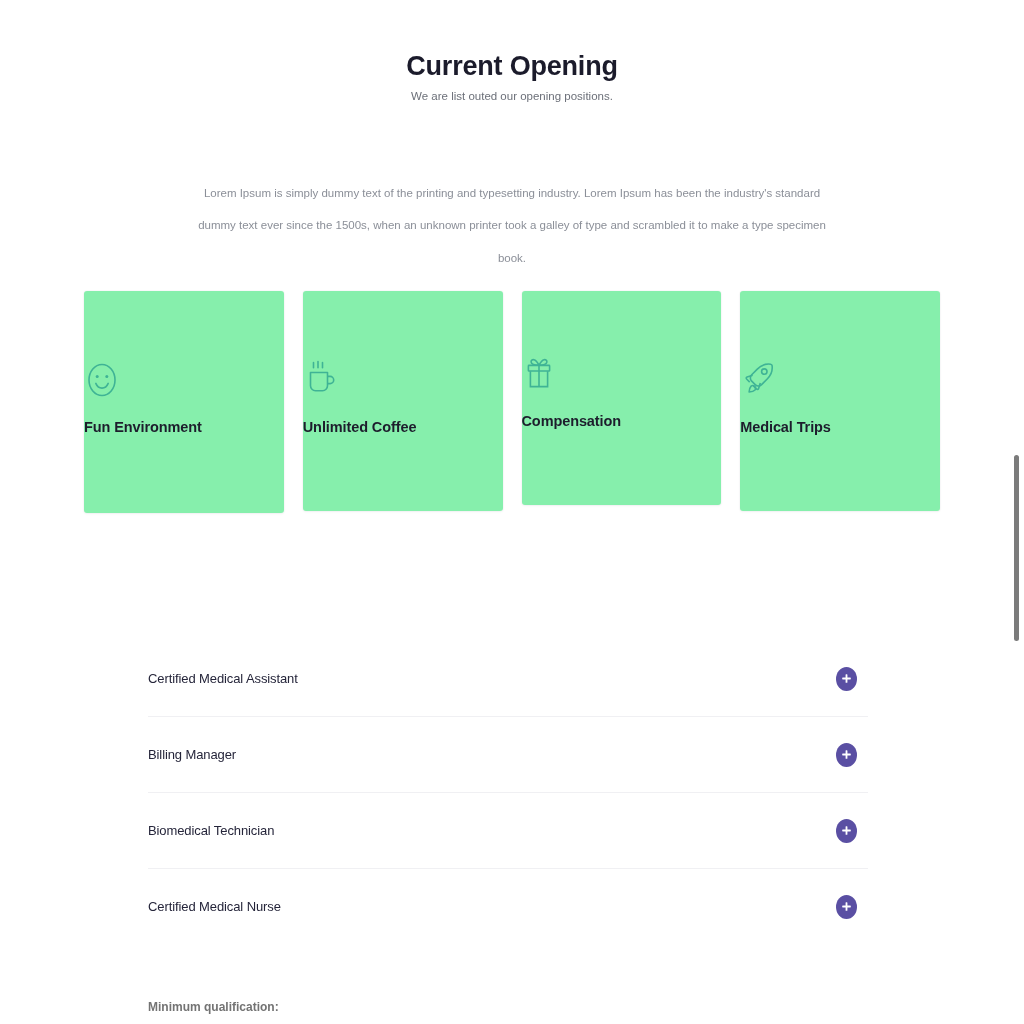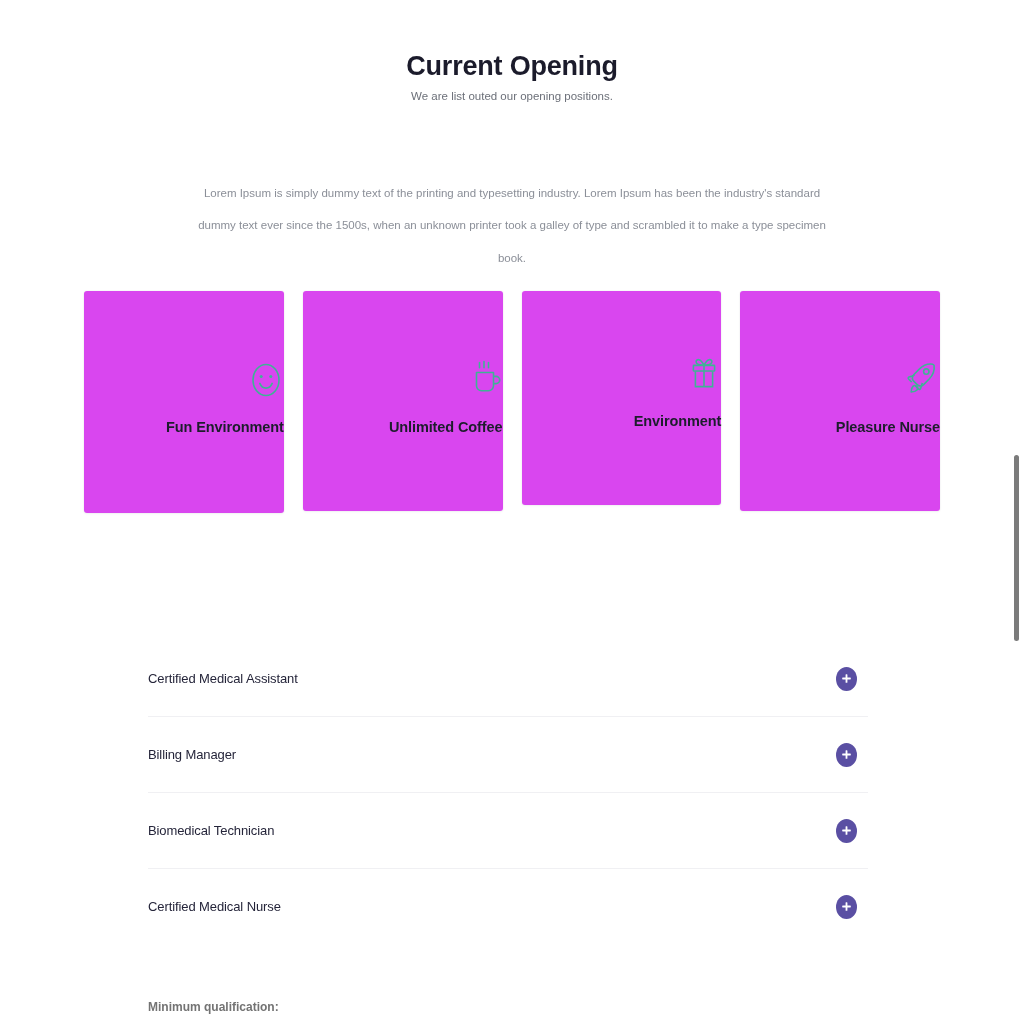--- a/index.html
+++ b/index.html
@@ -64,27 +64,27 @@
   .cards {
     position: absolute;
     top: 291px;
     left: 84px;
     width: 856px;
     display: flex;
     gap: 19px;
   }
   .card {
     width: 200px;
-    background: #d946ef;
+    background: #86efac;
     border-radius: 3px;
     box-shadow: 0 1px 3px rgba(20, 20, 40, 0.045),
                 0 0 0 1px rgba(20, 20, 40, 0.018);
     display: flex;
     flex-direction: column;
-    align-items: flex-end;
+    align-items: flex-start;
     box-sizing: border-box;
   }
   .card-1 { height: 222px; padding-top: 66px; }
   .card-2 { height: 220px; padding-top: 66px; }
   .card-3 { height: 214px; padding-top: 62px; }
   .card-4 { height: 220px; padding-top: 66px; }
 
   .card-icon {
     height: 46px;
     display: flex;
@@ -207,34 +207,34 @@
     <div class="card card-3">
       <span class="card-icon">
         <svg width="34" height="42" viewBox="0 0 34 42" fill="none" stroke="currentColor" stroke-width="1.6">
           <path d="M17 10.2c-1.6-3-3.2-5.1-5-5.5-1.8-.4-3 .7-2.9 2.2.2 2 2.9 3.3 7.9 3.3Z" stroke-linejoin="round"></path>
           <path d="M17 10.2c1.6-3 3.2-5.1 5-5.5 1.8-.4 3 .7 2.9 2.2-.2 2-2.9 3.3-7.9 3.3Z" stroke-linejoin="round"></path>
           <rect x="6.4" y="10.4" width="21.2" height="5.6" rx="0.6"></rect>
           <path d="M8.4 16.2v15.4h17.2V16.2"></path>
           <path d="M17 10.4v21.2"></path>
         </svg>
       </span>
-      <div class="card-label">Environment</div>
+      <div class="card-label">Compensation</div>
     </div>
 
     <div class="card card-4">
       <span class="card-icon">
         <svg width="38" height="42" viewBox="0 0 38 42" fill="none" stroke="currentColor" stroke-width="1.6">
           <path d="M30.6 5.2c-4.8-.6-9.6 1.2-13.3 4.9l-5.6 5.6c-1.8 1.8-1.8 4.6 0 6.4l3.5 3.5c1.8 1.8 4.6 1.8 6.4 0l5.6-5.6c3.7-3.7 5.5-8.5 4.9-13.3-.1-.8-.7-1.4-1.5-1.5Z" stroke-linejoin="round"></path>
           <circle cx="24.3" cy="12.6" r="2.7"></circle>
           <path d="M12.6 16.2 7.1 17.9c-.9.3-1.2 1.4-.5 2.1l3.1 3.1" stroke-linejoin="round"></path>
           <path d="M20.3 24 18.6 29.5c-.3.9-1.4 1.2-2.1.5l-3.1-3.1" stroke-linejoin="round"></path>
           <path d="M11.1 27.1c-1.6 1.6-2 5.9-2 5.9s4.3-.4 5.9-2a2.8 2.8 0 0 0-3.9-3.9Z" stroke-linejoin="round"></path>
         </svg>
       </span>
-      <div class="card-label">Pleasure Nurse</div>
+      <div class="card-label">Medical Trips</div>
     </div>
 
   </div>
 
   <div class="jobs">
 
     <div class="job-row">
       <span class="job-title">Certified Medical Assistant</span>
       <span class="job-toggle">
         <svg width="11" height="11" viewBox="0 0 12 12" fill="#ffffff">

